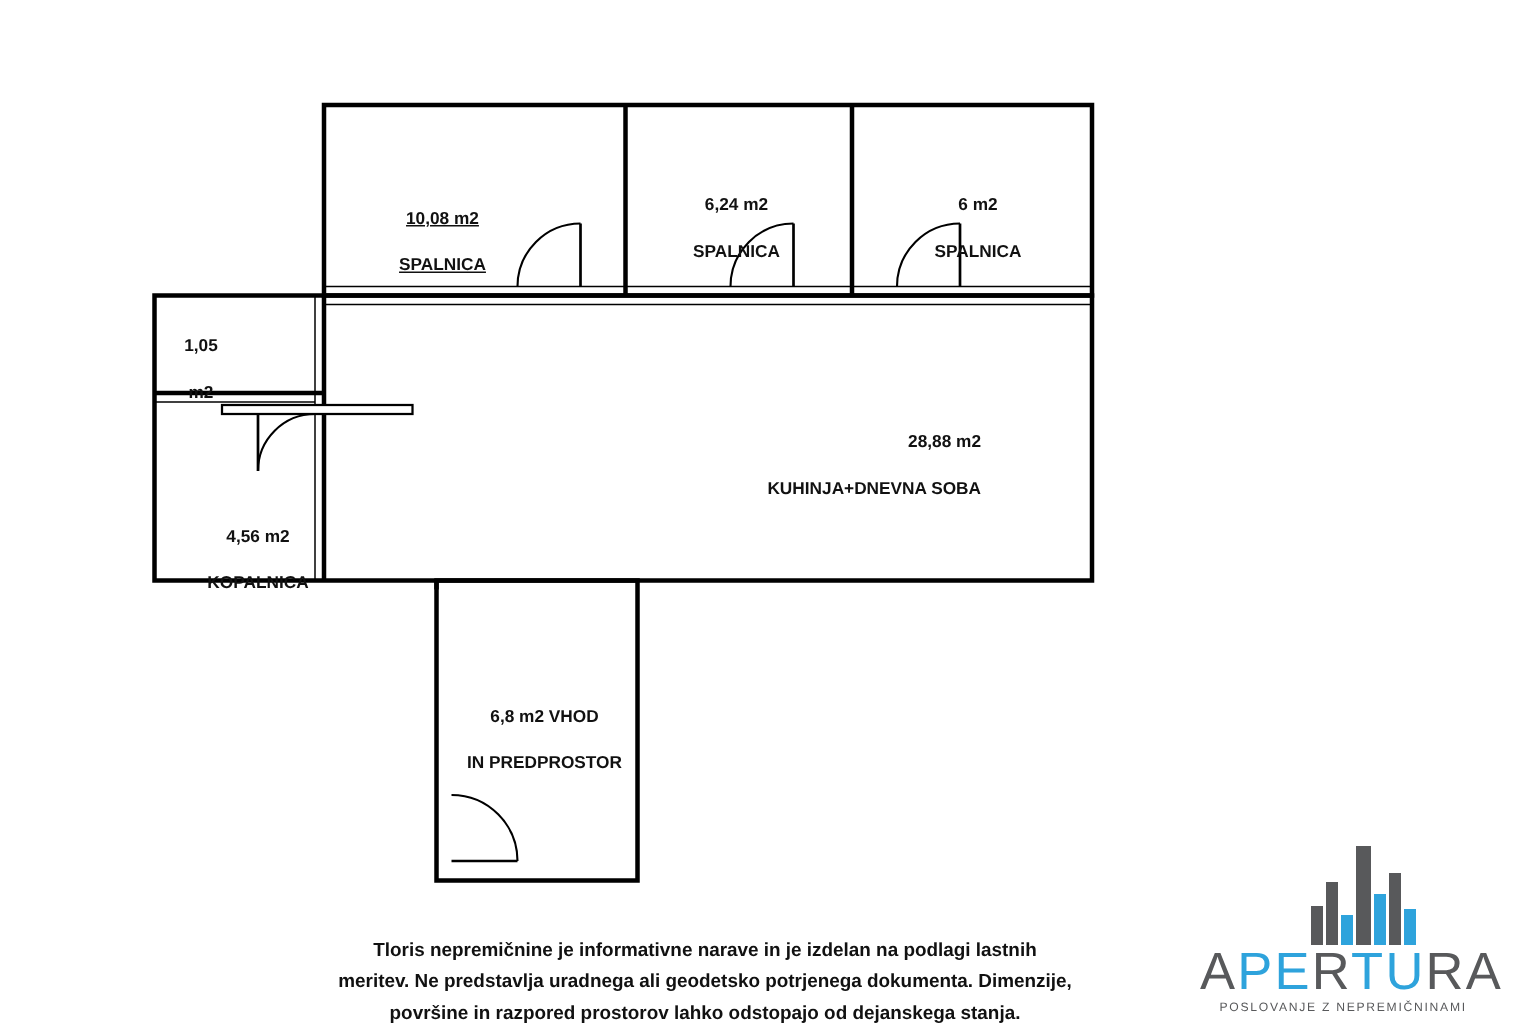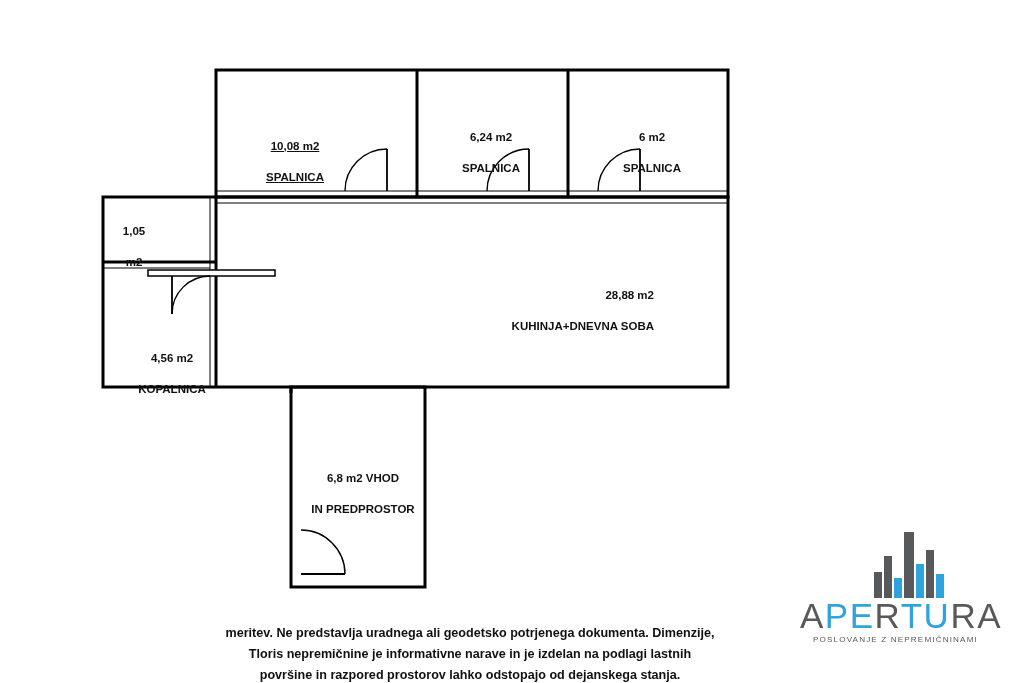--- a/index.html
+++ b/index.html
@@ -55,21 +55,21 @@
     font-size: 12.6px;
     font-weight: bold;
     line-height: 1.65;
     color: #111;
   }
 
   
   .logo {
     position: absolute;
     left: 800px;
-    top: 532px;
+    top: 564px;
     width: 212px;
     height: 118px;
   }
   .logo-bars {
     position: absolute;
     left: 74px;
     top: 0px;
     width: 70px;
     height: 66px;
   }
@@ -187,22 +187,22 @@
   <span class="area">28,88 m2</span>
   <span class="nm">KUHINJA+DNEVNA SOBA</span>
 </div>
 
 <div class="room-label lbl-hall">
   <span class="area">6,8 m2 VHOD</span>
   <span class="nm">IN PREDPROSTOR</span>
 </div>
 
 <div class="disclaimer">
+  <div>Tloris nepremičnine je informativne narave in je izdelan na podlagi lastnih</div>
   <div>meritev. Ne predstavlja uradnega ali geodetsko potrjenega dokumenta. Dimenzije,</div>
-  <div>Tloris nepremičnine je informativne narave in je izdelan na podlagi lastnih</div>
   <div>površine in razpored prostorov lahko odstopajo od dejanskega stanja.</div>
 </div>
 
 <div class="logo">
   <div class="logo-bars">
     <div class="bar" style="left:0px;  width:8px;  height:26px;"></div>
     <div class="bar" style="left:10px; width:8px;  height:42px;"></div>
     <div class="bar accent" style="left:20px; width:8px; height:20px;"></div>
     <div class="bar" style="left:30px; width:10px; height:66px;"></div>
     <div class="bar accent" style="left:42px; width:8px; height:34px;"></div>

